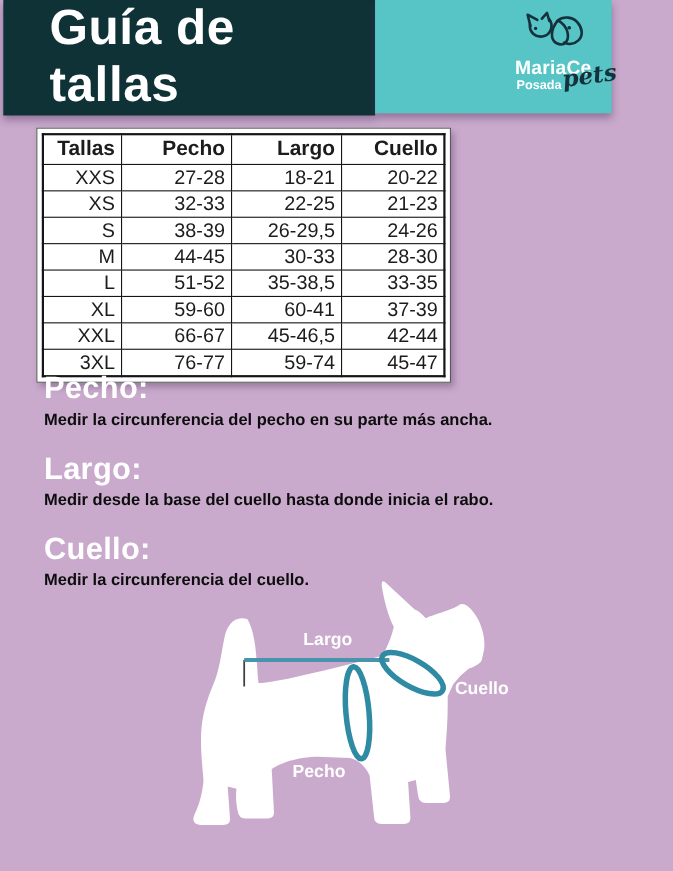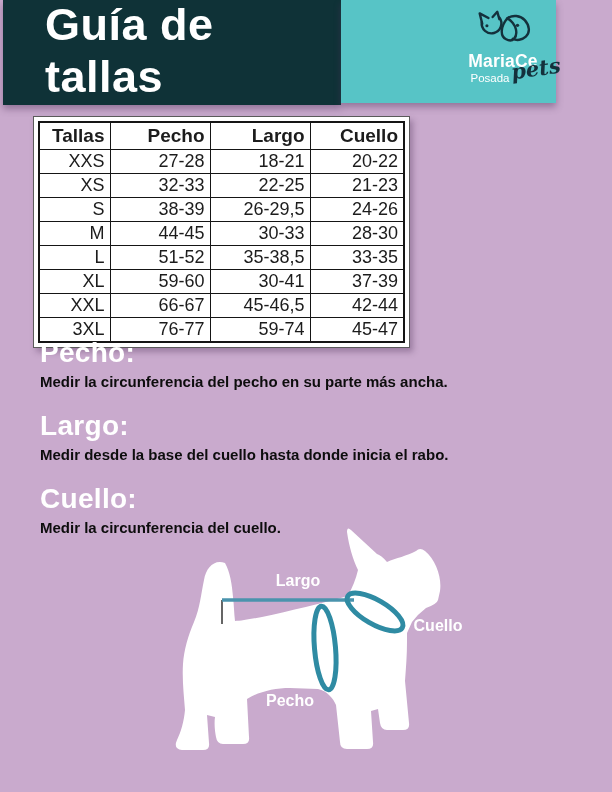--- a/index.html
+++ b/index.html
@@ -17,21 +17,21 @@
   .page-title{
     margin:0 0 4px 42px;font-size:45px;color:#ffffff;font-weight:bold;letter-spacing:.5px;
   }
   .header-teal{
     position:absolute;left:341px;top:0;width:215px;height:103px;
     background:#57c4c6;box-shadow:0 4px 7px rgba(80,50,90,.45);
   }
   .logo{position:absolute;left:110px;top:10px;width:104px;text-align:center;color:#fff}
   .logo svg{display:block;margin:0 auto}
   .logo-name{font-size:17.5px;font-weight:bold;line-height:1;margin-top:1px;letter-spacing:.2px}
-  .logo-sub{display:block;font-size:11.5px;font-weight:normal;margin-top:2px;margin-right:26px;line-height:1}
+  .logo-sub{display:block;font-size:11.5px;font-weight:bold;margin-top:2px;margin-right:26px;line-height:1}
   .logo-script{
     position:absolute;right:-6px;top:46px;
     font-family:"DejaVu Serif",serif;font-style:italic;font-weight:bold;
     font-size:21px;color:#14313c;transform:rotate(-8deg);
   }
   
   .table-panel{
     position:absolute;left:33px;top:116px;width:377px;box-sizing:border-box;
     background:#ffffff;border:1px solid #5a5a5a;padding:4px;
     box-shadow:3px 4px 6px rgba(70,40,80,.35);
@@ -123,21 +123,21 @@
         </tr>
         <tr>
           <td>L</td>
           <td>51-52</td>
           <td>35-38,5</td>
           <td>33-35</td>
         </tr>
         <tr>
           <td>XL</td>
           <td>59-60</td>
-          <td>30-41</td>
+          <td>60-41</td>
           <td>37-39</td>
         </tr>
         <tr>
           <td>XXL</td>
           <td>66-67</td>
           <td>45-46,5</td>
           <td>42-44</td>
         </tr>
         <tr>
           <td>3XL</td>

